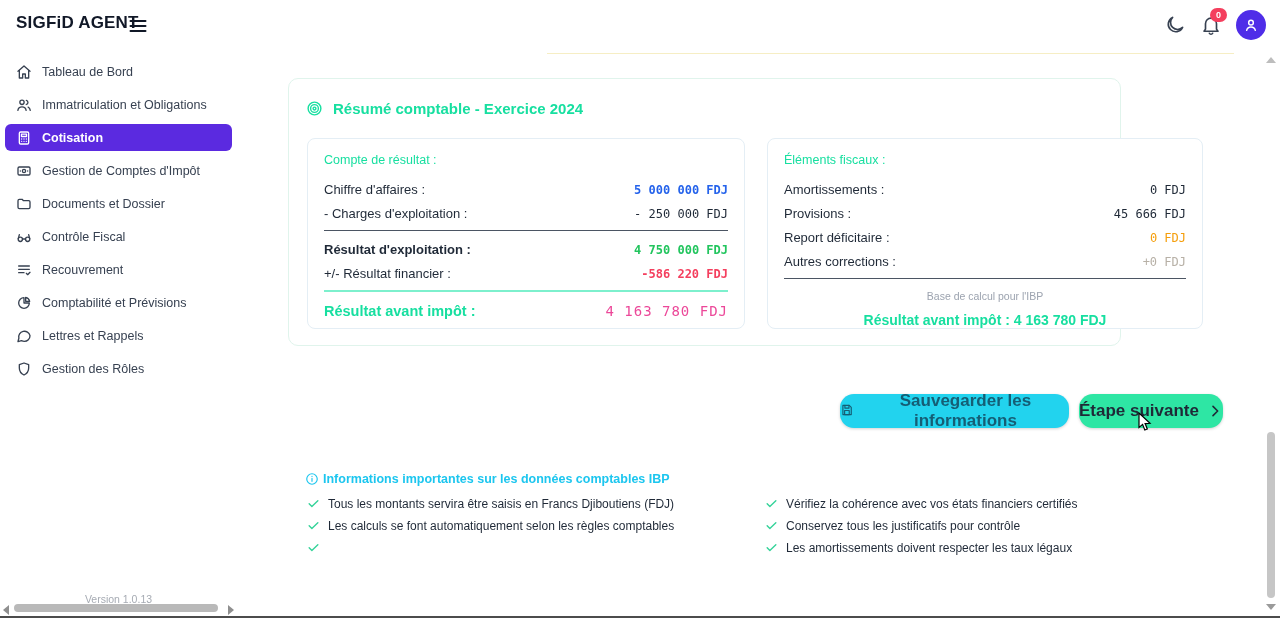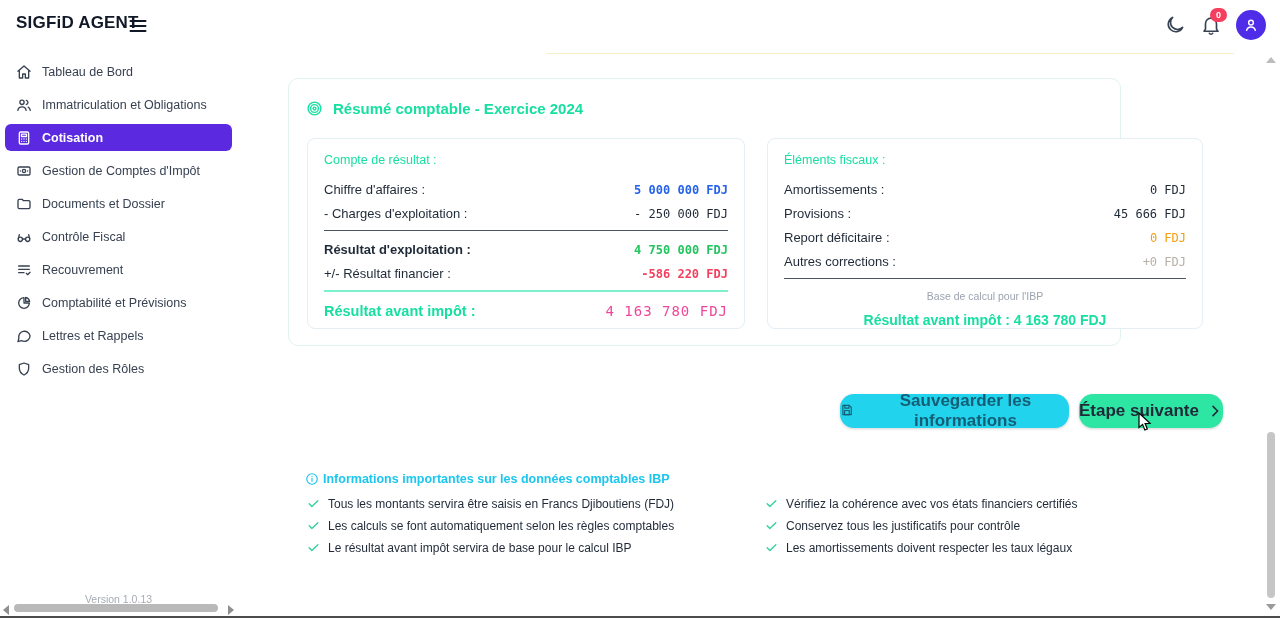--- a/index.html
+++ b/index.html
@@ -321,21 +321,20 @@
         </svg>
       </span>
     <span>Les calculs se font automatiquement selon les règles comptables</span>
   </div>
   <div class="check-item">
     <span class="chk">
         <svg viewBox="0 0 24 24" fill="none" stroke="currentColor" stroke-width="2.6" stroke-linecap="round" stroke-linejoin="round">
           <path d="M4 12.5l5 5L20 7"></path>
         </svg>
       </span>
-    <span>Le résultat avant impôt servira de base pour le calcul IBP</span>
   </div>
 </div>
 
 <div class="check-col r">
   <div class="check-item">
     <span class="chk">
         <svg viewBox="0 0 24 24" fill="none" stroke="currentColor" stroke-width="2.6" stroke-linecap="round" stroke-linejoin="round">
           <path d="M4 12.5l5 5L20 7"></path>
         </svg>
       </span>

